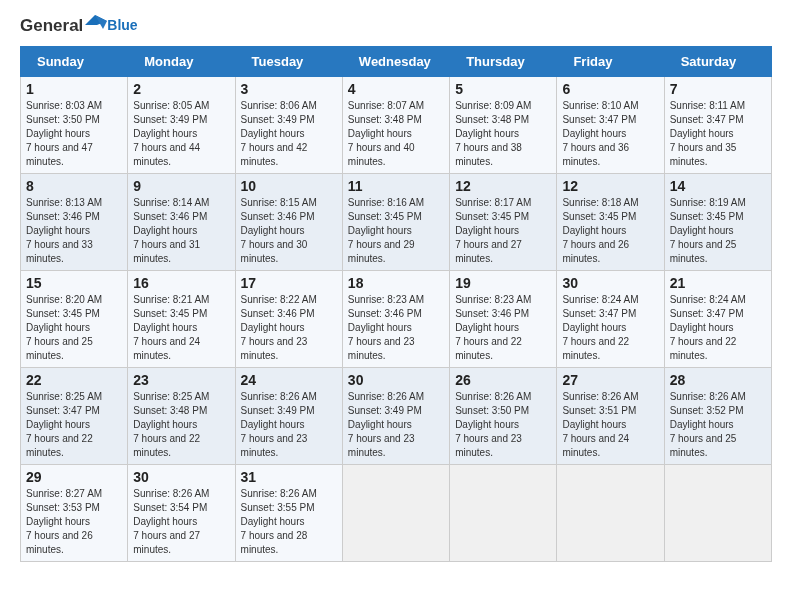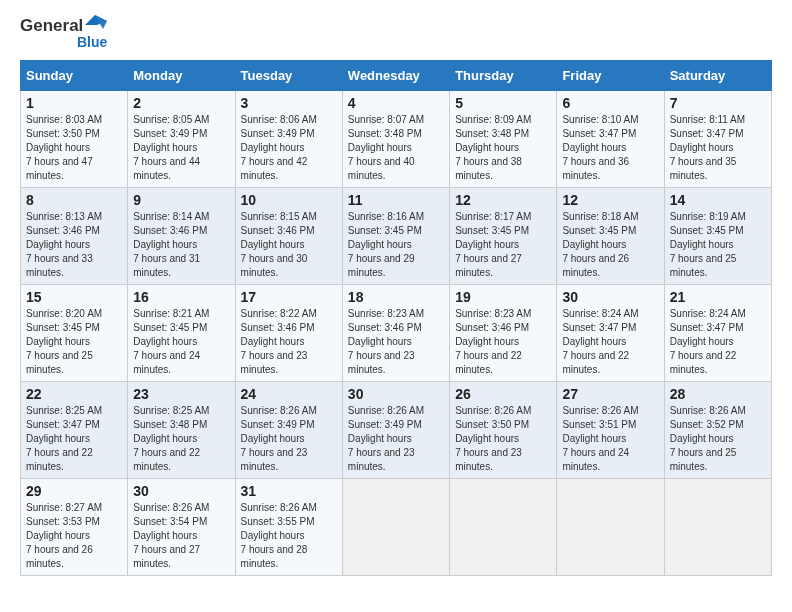--- a/index.html
+++ b/index.html
@@ -34,21 +34,21 @@
       color: #555;
     }
     table {
       width: 100%;
       border-collapse: collapse;
       font-size: 11px;
     }
     thead tr th {
       background-color: #2878c0;
       color: #fff;
-      padding: 7px 5px;
+      padding: 7px 16px;
       text-align: left;
       font-size: 13px;
       font-weight: bold;
       border: 1px solid #2878c0;
     }
     tbody tr td {
       vertical-align: top;
       border: 1px solid #ccc;
       padding: 4px 5px;
       width: 14.28%;
@@ -75,21 +75,21 @@
     }
     td.empty {
       background: #f0f0f0 !important;
     }
   </style>
 </head>
 <body>
 
 <div class="header-area">
   <div class="logo">
-  <div style="display:flex;flex-direction:column;align-items:flex-end;">
+  <div style="display:flex;align-items:center;">
     <div style="display:flex;align-items:center;">
       <span style="font-size:17px;font-weight:bold;color:#333;">General</span>
       <svg width="22" height="18" viewBox="0 0 22 18" style="margin-left:2px;margin-top:-4px;">
         <polygon points="0,10 10,0 22,6 12,10" fill="#1a6fba"></polygon>
         <polygon points="10,0 22,6 18,14" fill="#2878c0"></polygon>
       </svg>
     </div>
     <span style="font-size:14px;font-weight:bold;color:#1a6fba;margin-top:-2px;">Blue</span>
   </div>
 </div>

